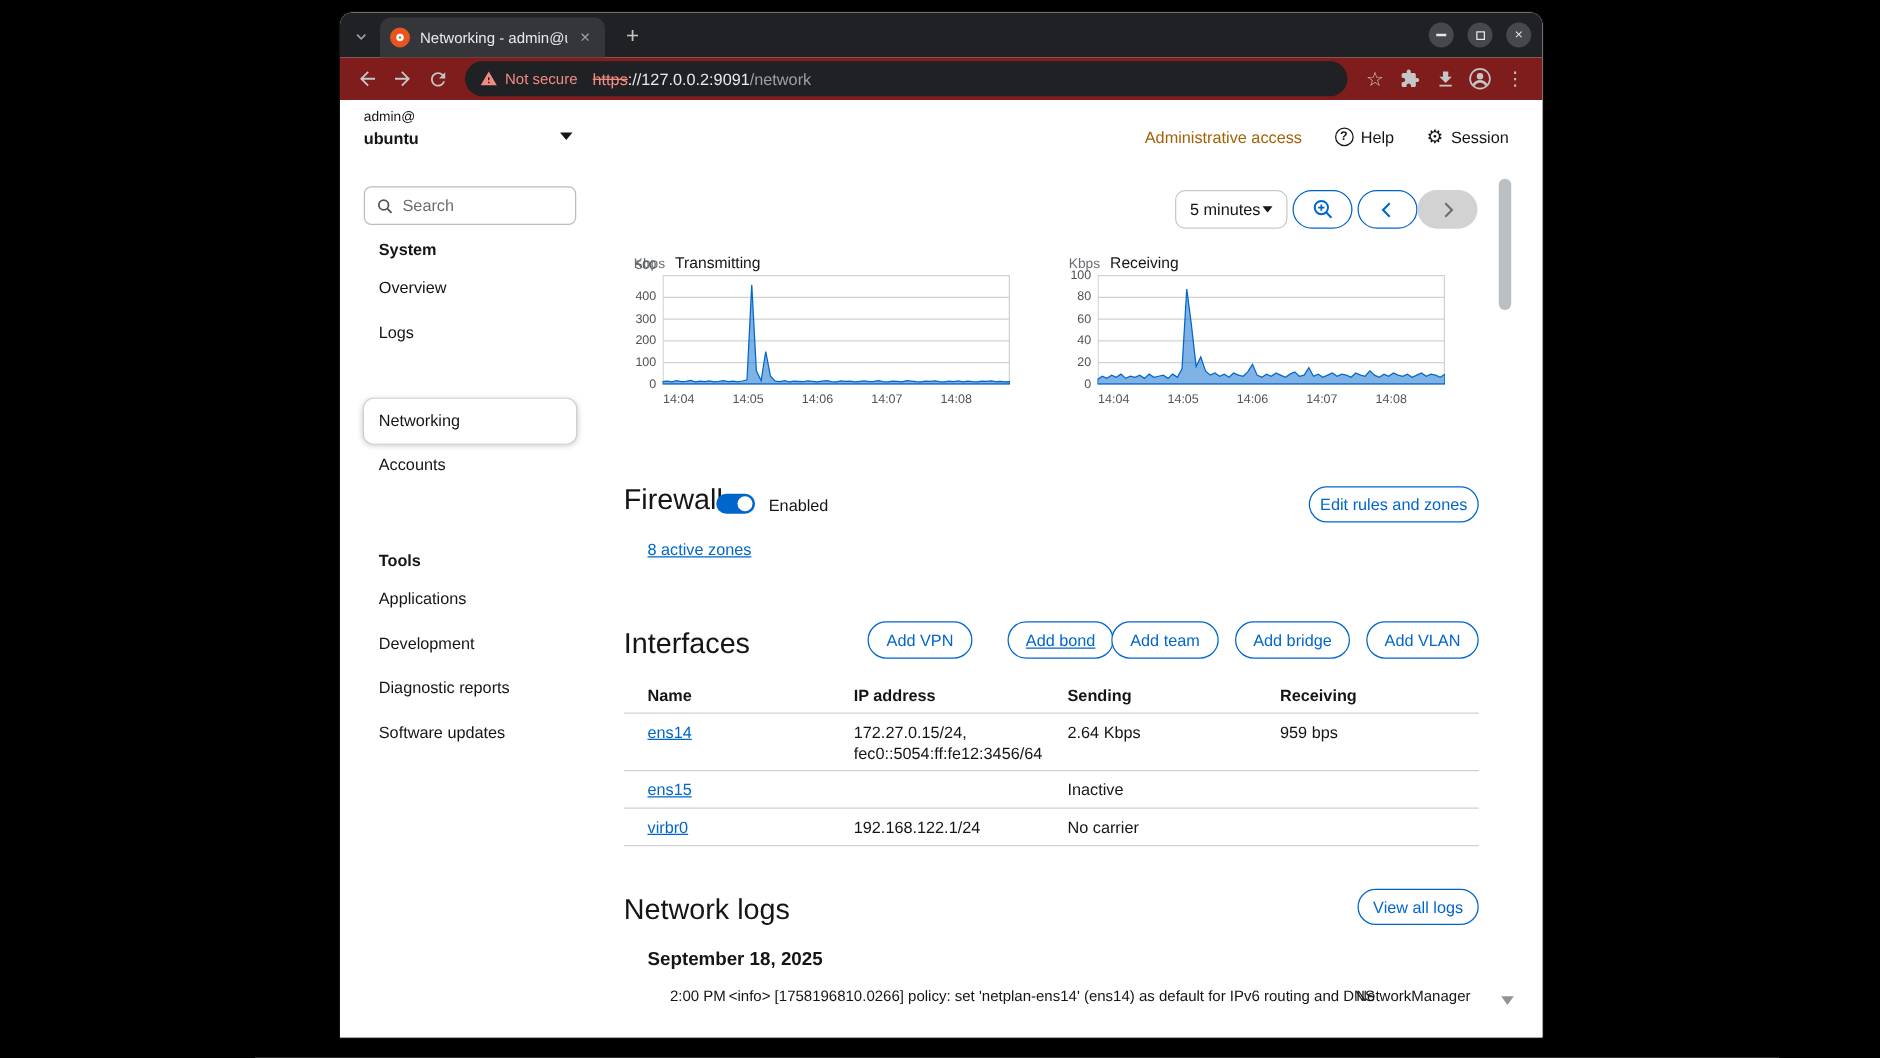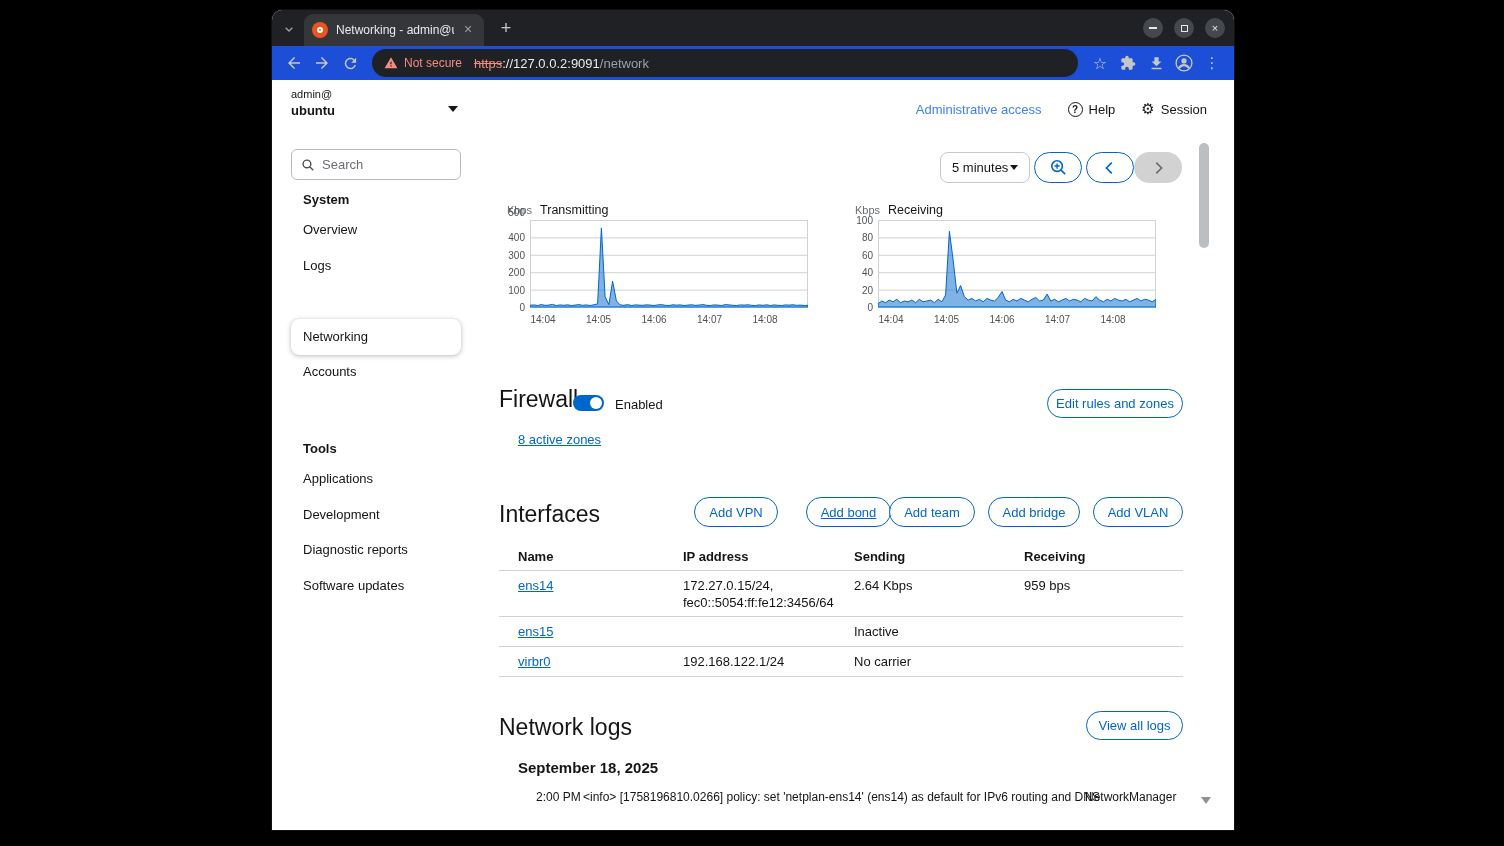--- a/index.html
+++ b/index.html
@@ -14,42 +14,42 @@
   .favicon { width:16px; height:16px; border-radius:50%; background:#e95420; display:flex; align-items:center; justify-content:center; flex:none; }
   .favicon-dot { width:6px; height:6px; border:2px solid #fff; border-radius:50%; }
   .tabtitle { flex:1; color:#e8eaed; font-size:12px; white-space:nowrap; overflow:hidden; margin:0 6px 0 8px; }
   .tabclose { color:#9aa0a6; font-size:14px; width:16px; height:16px; line-height:15px; text-align:center; border-radius:50%; flex:none; }
   .newtab { position:absolute; left:222px; top:6px; width:24px; height:24px; color:#c4c7c5; font-size:18px; display:flex; align-items:center; justify-content:center; border-radius:50%; }
   .winctl { position:absolute; right:9px; top:8px; display:flex; gap:11px; }
   .winbtn { width:20px; height:20px; border-radius:50%; background:#45484d; color:#e6e7e9; display:flex; align-items:center; justify-content:center; font-size:11px; line-height:1; }
   .min-glyph { width:8px; height:2px; background:#e6e7e9; display:block; }
   .max-glyph { width:7px; height:7px; border:1.4px solid #e6e7e9; display:block; }
 
-  .toolbar { position:absolute; top:36px; left:0; right:0; height:34px; background:#1d4ed8; display:flex; align-items:center; padding:0 8px; }
+  .toolbar { position:absolute; top:36px; left:0; right:0; height:34px; background:#7f1d1d; display:flex; align-items:center; padding:0 8px; }
   .tbtn { width:26px; height:26px; border-radius:50%; display:flex; align-items:center; justify-content:center; flex:none; margin:0 1px; }
   .omnibox { flex:1; height:28px; margin:0 8px; background:#202124; border-radius:14px; display:flex; align-items:center; padding:0 12px; min-width:0; overflow:hidden; }
   .notsecure { color:#f28b82; font-size:12px; margin:0 12px 0 6px; white-space:nowrap; }
   .url { font-size:13px; color:#e8eaed; white-space:nowrap; overflow:hidden; }
   .scheme { color:#f28b82; text-decoration:line-through; }
   .path { color:#9aa0a6; }
   .glyph { font-family:"DejaVu Sans","Liberation Sans",sans-serif; color:#c4c7c5; }
   .menu-dots { font-size:15px; color:#c4c7c5; }
 
   
   .app { position:absolute; top:70px; left:0; width:962px; height:750px; background:#fff; color:#151515; font-size:13px; }
   .abs { position:absolute; }
 
   .host-switcher { position:absolute; left:19px; top:8px; width:190px; height:40px; cursor:default; }
   .hs-user { display:block; font-size:11px; }
   .hs-host { display:block; font-size:13px; font-weight:bold; margin-top:3px; }
   .hs-caret { position:absolute; left:157px; top:18px; width:0; height:0; border-left:5px solid transparent; border-right:5px solid transparent; border-top:6px solid #151515; }
 
   .masthead-right { position:absolute; right:27px; top:20px; display:flex; align-items:center; gap:26px; font-size:13px; }
   .mh-item { display:flex; align-items:center; gap:6px; }
-  .link-blue { color:#3b82f6; }
+  .link-blue { color:#a16207; }
   .help-circle { width:15px; height:15px; border:1.5px solid #151515; border-radius:50%; font-size:10px; font-weight:bold; display:flex; align-items:center; justify-content:center; }
   .gear { font-family:"DejaVu Sans",sans-serif; font-size:15px; color:#151515; }
 
   .search-box { position:absolute; left:19px; top:69px; width:170px; height:31px; border:1px solid #b9bcbf; border-radius:6px; display:flex; align-items:center; padding:0 9px; gap:7px; background:#fff; }
   .search-box input { border:none; outline:none; flex:1; min-width:0; font-size:13px; font-family:"Liberation Sans",sans-serif; background:transparent; color:#151515; }
   .search-box input::placeholder { color:#6a6e73; }
 
   .nav-label { position:absolute; left:31px; font-size:13px; font-weight:bold; }
   .nav-item { position:absolute; left:19px; width:170px; height:36px; line-height:36px; padding-left:12px; font-size:13px; border-radius:8px; cursor:default; }
   .nav-item.selected { background:#fff; box-shadow:0 1px 5px rgba(0,0,0,0.25), 0 0 1px rgba(0,0,0,0.15); }

